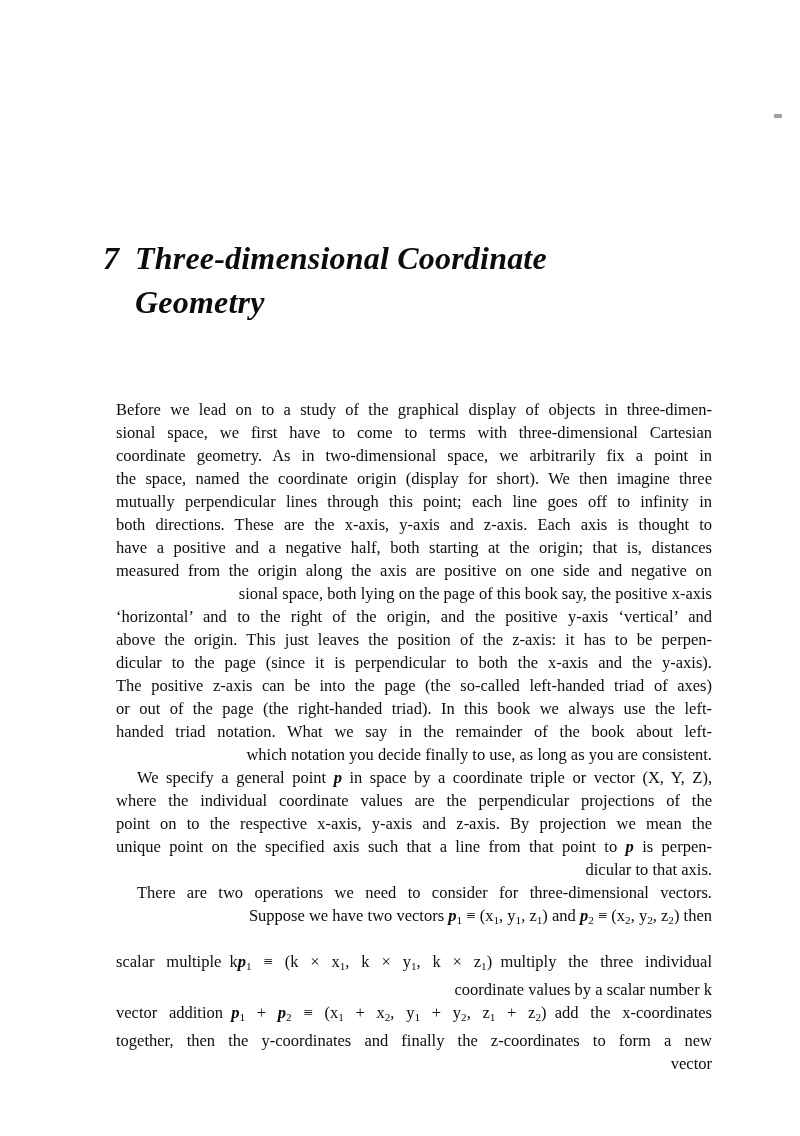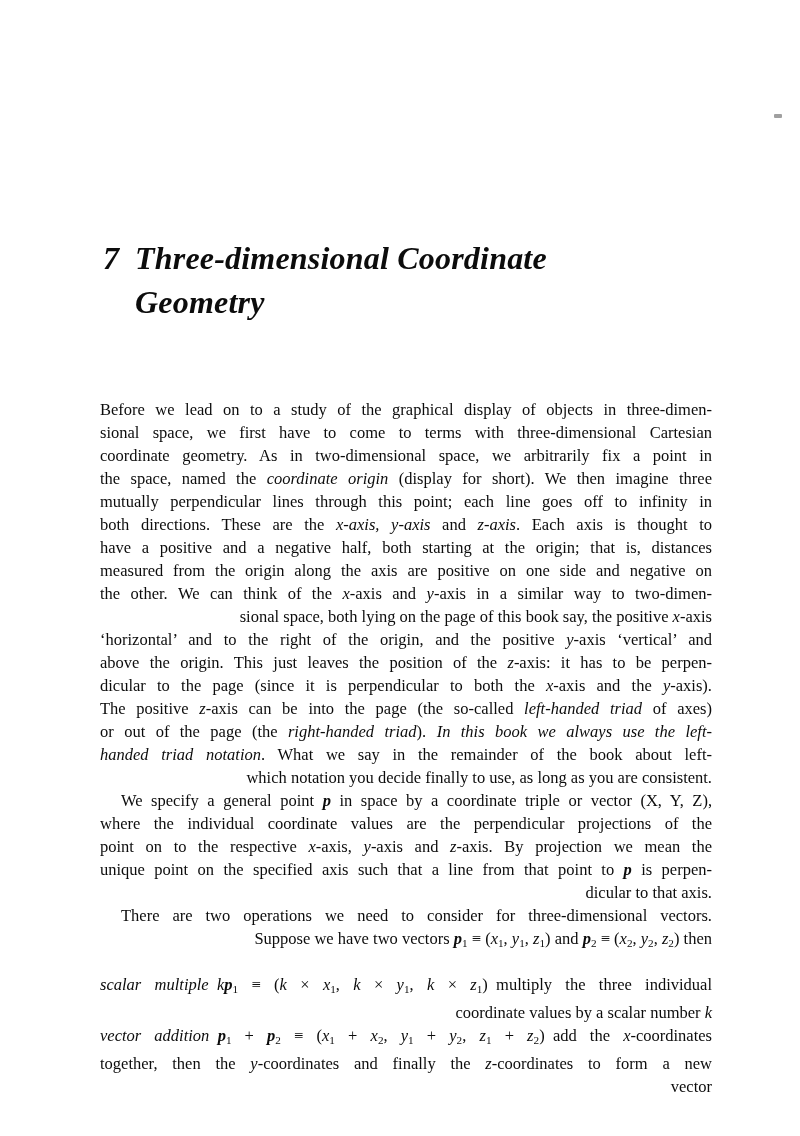--- a/index.html
+++ b/index.html
@@ -41,24 +41,24 @@
   .heading-title { white-space: pre-line; }
   .text-block {
     position: absolute;
     left: 100px;
     top: 398px;
     width: 612px;
     font-size: 16.5px;
     line-height: 23px;
   }
   .line { text-align: right; }
-  .line.just { text-align: justify; text-align-last: justify; }
+  .line.just { text-align: justify; text-align-last: justify; margin-left: 16px; }
   .line.ind { text-indent: 21px; }
   .line.gap { margin-top: 18px; }
-  .it { font-style: italic; }
+  .it { }
   .bi { font-style: italic; font-weight: 700; }
   .sb { font-size: 0.68em; vertical-align: -0.28em; font-style: normal; }
 </style>
 </head>
 <body>
 
 <div class="page">
 
   <div class="scan-speck"></div>
 
@@ -70,21 +70,20 @@
 
   <div class="text-block">
       <div class="line just"><span>Before we lead on to a study of the graphical display of objects in three-dimen-</span></div>
       <div class="line just"><span>sional space, we first have to come to terms with three-dimensional Cartesian</span></div>
       <div class="line just"><span>coordinate geometry. As in two-dimensional space, we arbitrarily fix a point in</span></div>
       <div class="line just"><span>the space, named the </span><span class="it">coordinate origin</span><span> (display for short). We then imagine three</span></div>
       <div class="line just"><span>mutually perpendicular lines through this point; each line goes off to infinity in</span></div>
       <div class="line just"><span>both directions. These are the </span><span class="it">x-axis, y-axis</span><span> and </span><span class="it">z-axis</span><span>. Each axis is thought to</span></div>
       <div class="line just"><span>have a positive and a negative half, both starting at the origin; that is, distances</span></div>
       <div class="line just"><span>measured from the origin along the axis are positive on one side and negative on</span></div>
-      <div class="line just"><span>the other. We can think of the </span><span class="it">x</span><span>-axis and </span><span class="it">y</span><span>-axis in a similar way to two-dimen-</span></div>
       <div class="line"><span>sional space, both lying on the page of this book say, the positive </span><span class="it">x</span><span>-axis</span></div>
       <div class="line just"><span>‘horizontal’ and to the right of the origin, and the positive </span><span class="it">y</span><span>-axis ‘vertical’ and</span></div>
       <div class="line just"><span>above the origin. This just leaves the position of the </span><span class="it">z</span><span>-axis: it has to be perpen-</span></div>
       <div class="line just"><span>dicular to the page (since it is perpendicular to both the </span><span class="it">x</span><span>-axis and the </span><span class="it">y</span><span>-axis).</span></div>
       <div class="line just"><span>The positive </span><span class="it">z</span><span>-axis can be into the page (the so-called </span><span class="it">left-handed triad</span><span> of axes)</span></div>
       <div class="line just"><span>or out of the page (the </span><span class="it">right-handed triad</span><span>). </span><span class="it">In this book we always use the left-</span></div>
       <div class="line just"><span class="it">handed triad notation</span><span>. What we say in the remainder of the book about left-</span></div>
       <div class="line"><span>which notation you decide finally to use, as long as you are consistent.</span></div>
       <div class="line just ind"><span>We specify a general point </span><span class="bi">p</span><span> in space by a coordinate triple or vector (X, Y, Z),</span></div>
       <div class="line just"><span>where the individual coordinate values are the perpendicular projections of the</span></div>

